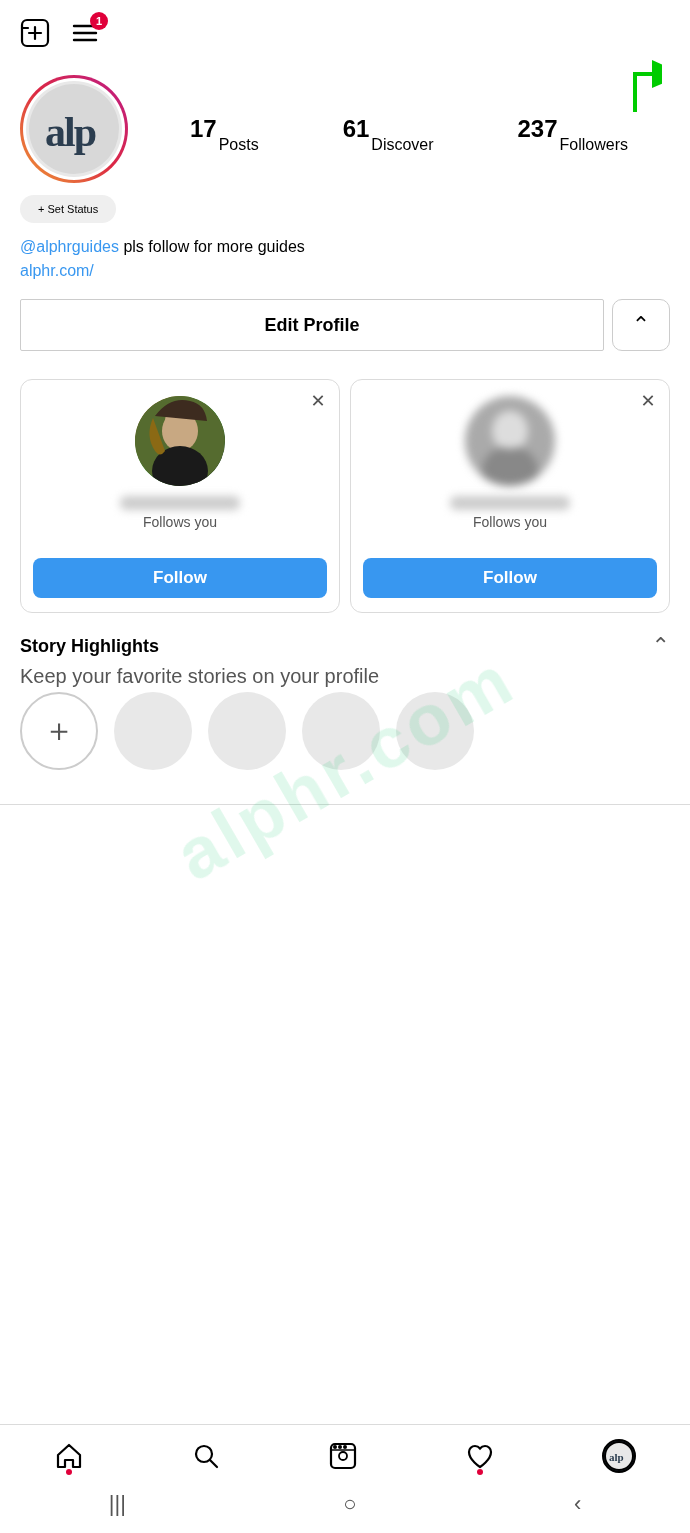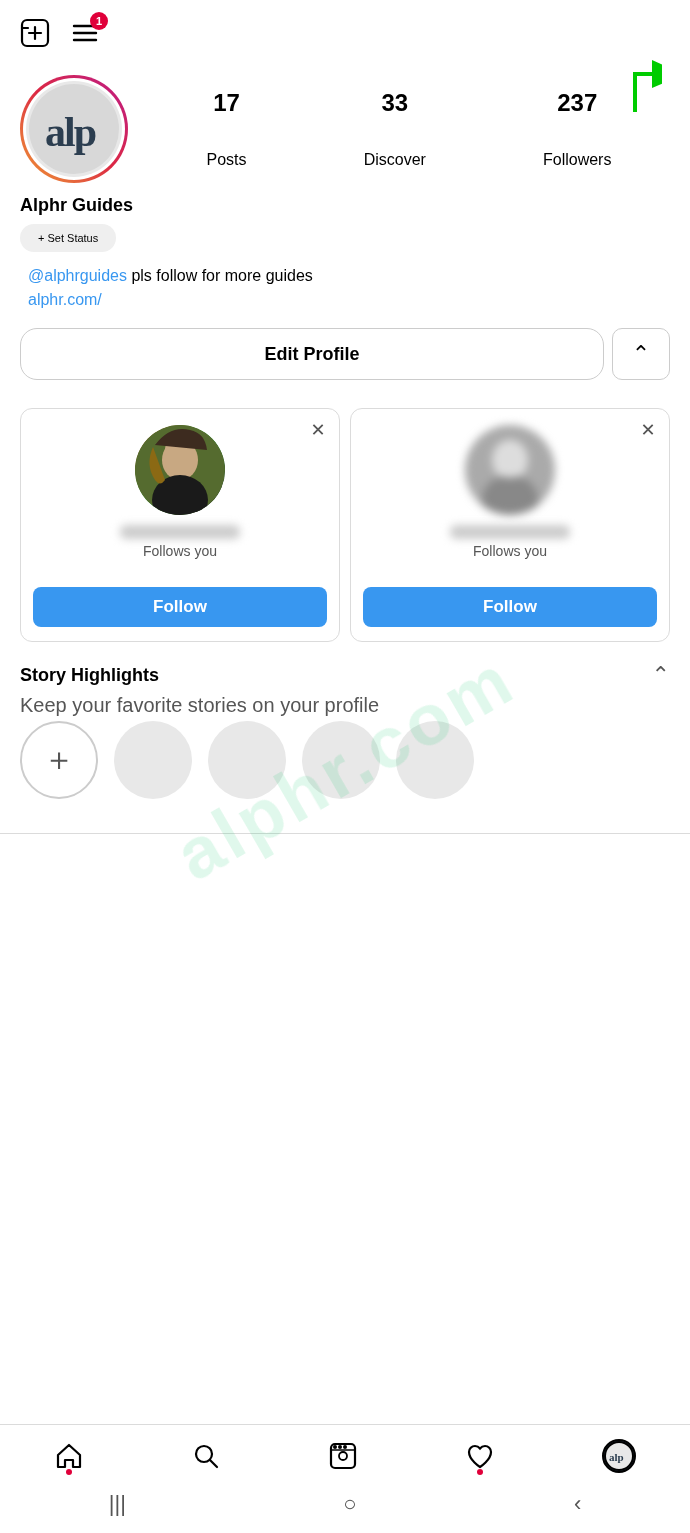--- a/index.html
+++ b/index.html
@@ -106,21 +106,20 @@
       font-family: serif;
     }
     .stats-row {
       display: flex;
       flex: 1;
       justify-content: space-around;
       align-items: center;
     }
     .stat-item {
       display: flex;
-      flex-direction: column;
       align-items: center;
       gap: 2px;
     }
     .stat-number {
       font-size: 24px;
       font-weight: 700;
       color: #000;
     }
     .stat-label {
       font-size: 16px;
@@ -148,39 +147,38 @@
       padding: 8px 18px;
       font-size: 11px;
       color: #000;
       cursor: pointer;
       margin-bottom: 12px;
     }
     .bio-text {
       font-size: 16px;
       line-height: 1.5;
       color: #000;
-      margin-left: 8px;
     }
     .bio-link {
       color: #3897f0;
       text-decoration: none;
     }
 
     
     .edit-profile-row {
       display: flex;
       gap: 8px;
       margin-top: 16px;
     }
     .edit-profile-btn {
       flex: 1;
       padding: 12px 0;
       background: #fff;
       border: 1.5px solid #ccc;
-      border-radius: 17px;
+      border-radius: 2px;
       font-size: 18px;
       font-weight: 600;
       color: #000;
       cursor: pointer;
       text-align: center;
     }
     .collapse-btn {
       width: 58px;
       height: 52px;
       background: #fff;
@@ -457,32 +455,31 @@
           </div>
         </div>
       </div>
     </div>
     <div class="stats-row">
       <div class="stat-item">
         <span class="stat-number">17</span>
         <span class="stat-label">Posts</span>
       </div>
       <div class="stat-item">
-        <span class="stat-number">33</span>
+        <span class="stat-number">61</span>
         <span class="stat-label">Discover</span>
       </div>
       <div class="stat-item">
         <span class="stat-number">237</span>
         <span class="stat-label">Followers</span>
       </div>
     </div>
   </div>
 
   <div class="bio-section">
-    <div class="display-name">Alphr Guides</div>
     <button class="set-status-btn">
       <span>+ Set Status</span>
     </button>
     <div class="bio-text">
       <a class="bio-link">@alphrguides</a><span> pls follow for more guides</span><br>
       <a class="bio-link">alphr.com/</a>
     </div>
   </div>
 
   <div class="edit-profile-row">

